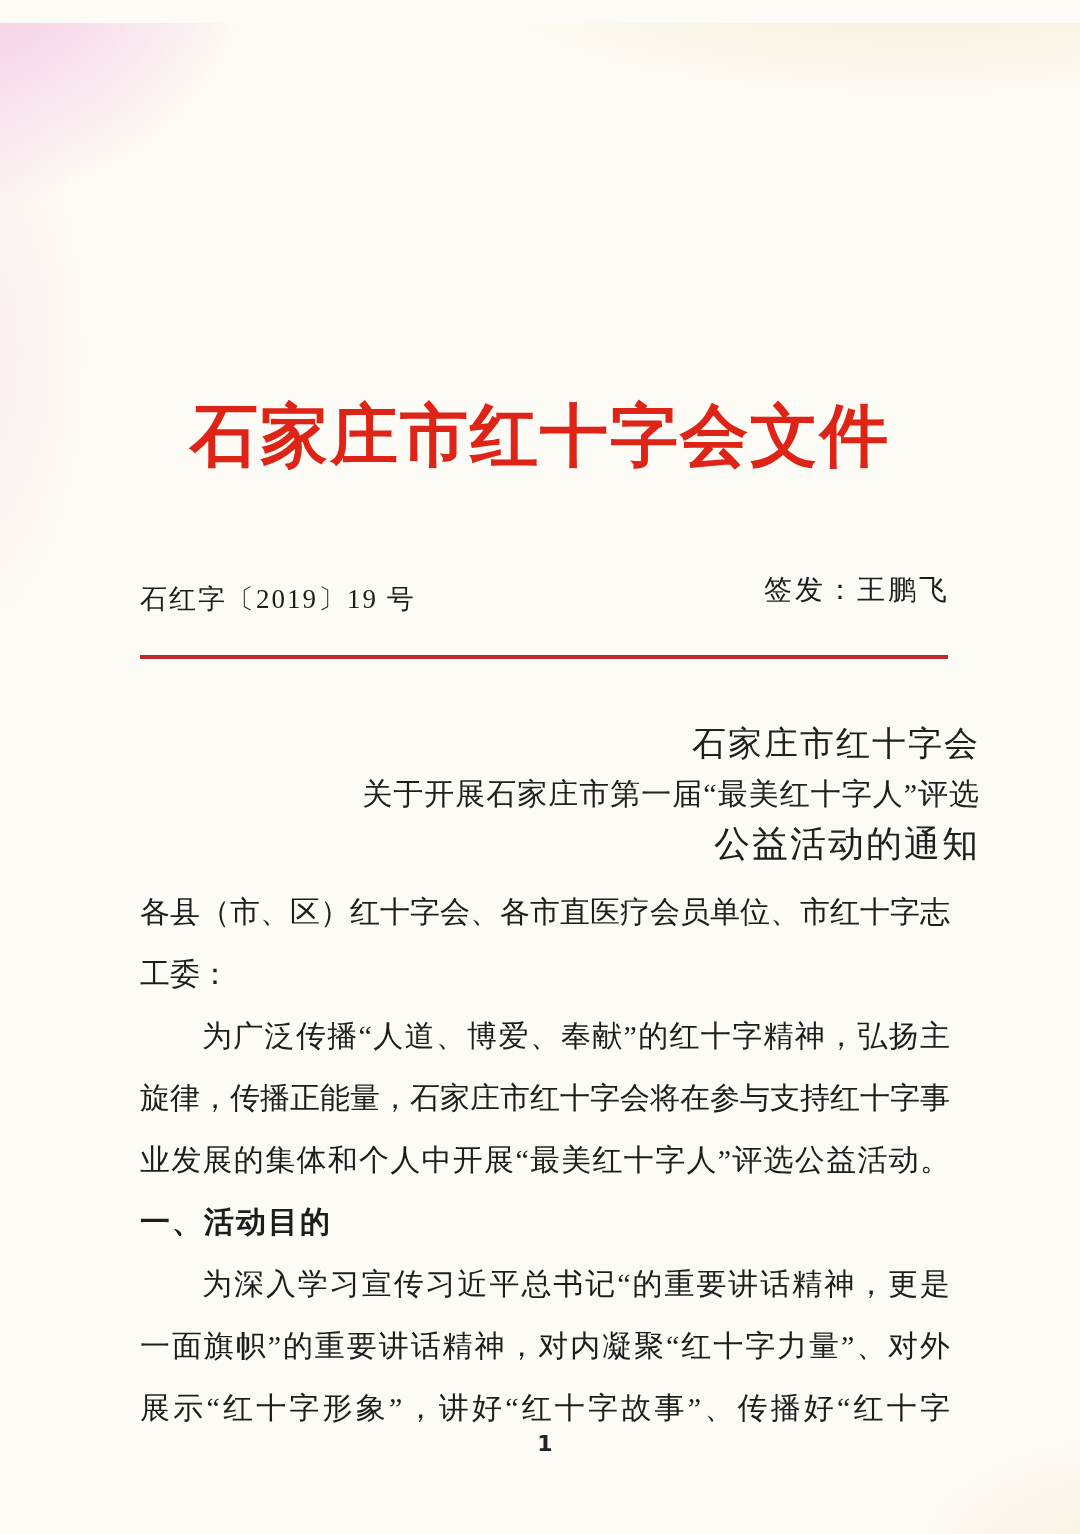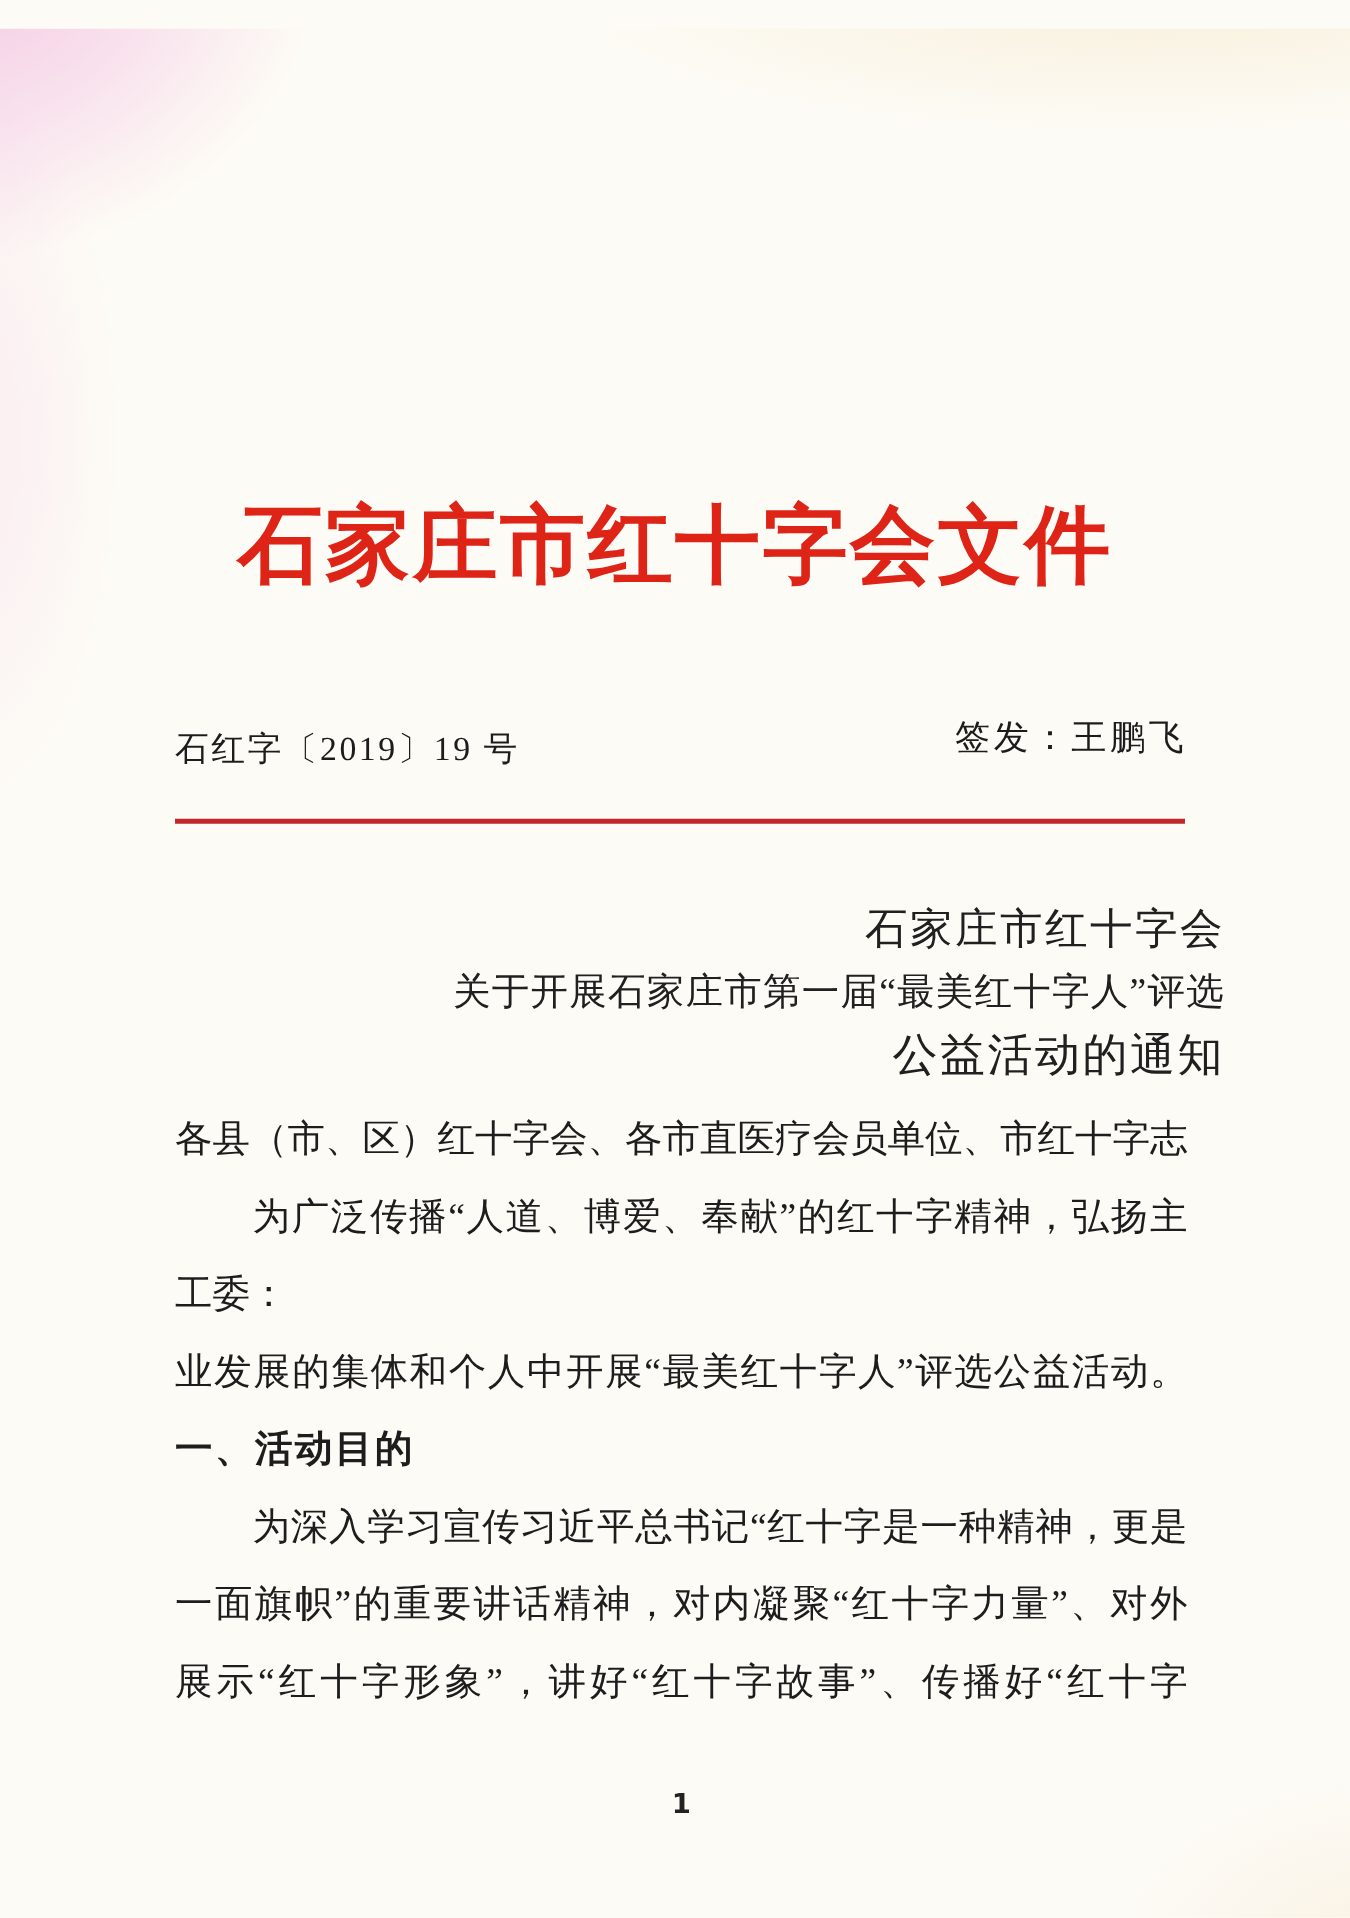--- a/index.html
+++ b/index.html
@@ -116,24 +116,25 @@
   <div class="red-rule"></div>
 
   <div class="doc-title">
     <div class="t1">石家庄市红十字会</div>
     <div class="t2">关于开展石家庄市第一届“最美红十字人”评选</div>
     <div class="t3">公益活动的通知</div>
   </div>
 
   <div class="body-text">
     <div class="line">各县（市、区）红十字会、各市直医疗会员单位、市红十字志</div>
+    <div class="line no-justify">工委：</div>
     <div class="line indent">为广泛传播“人道、博爱、奉献”的红十字精神，弘扬主</div>
-    <div class="line no-justify">工委：</div>
+    <div class="line">旋律，传播正能量，石家庄市红十字会将在参与支持红十字事</div>
     <div class="line">业发展的集体和个人中开展“最美红十字人”评选公益活动。</div>
     <div class="section-heading">一、活动目的</div>
-    <div class="line indent">为深入学习宣传习近平总书记“红十字是一种精神，更是</div>
+    <div class="line indent">为深入学习宣传习近平总书记“的重要讲话精神，更是</div>
     <div class="line">一面旗帜”的重要讲话精神，对内凝聚“红十字力量”、对外</div>
     <div class="line">展示“红十字形象”，讲好“红十字故事”、传播好“红十字</div>
   </div>
 
   <div class="page-number">1</div>
 
 </div>
 
 </body></html>

